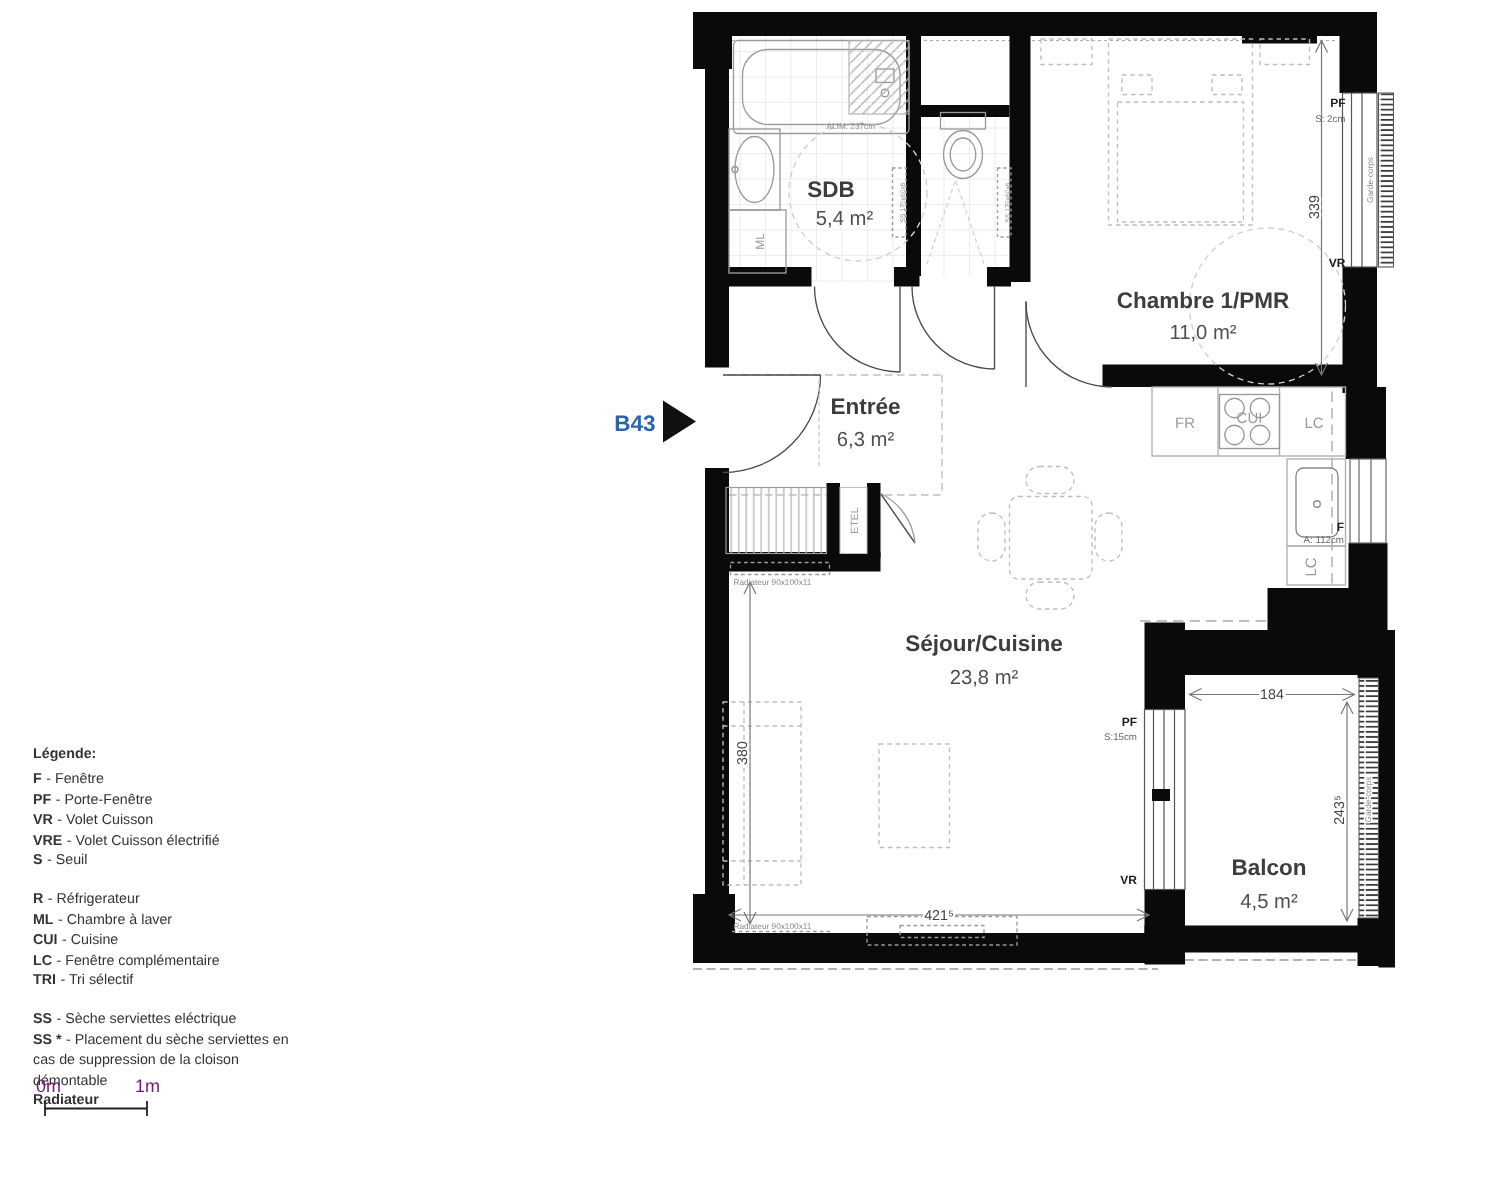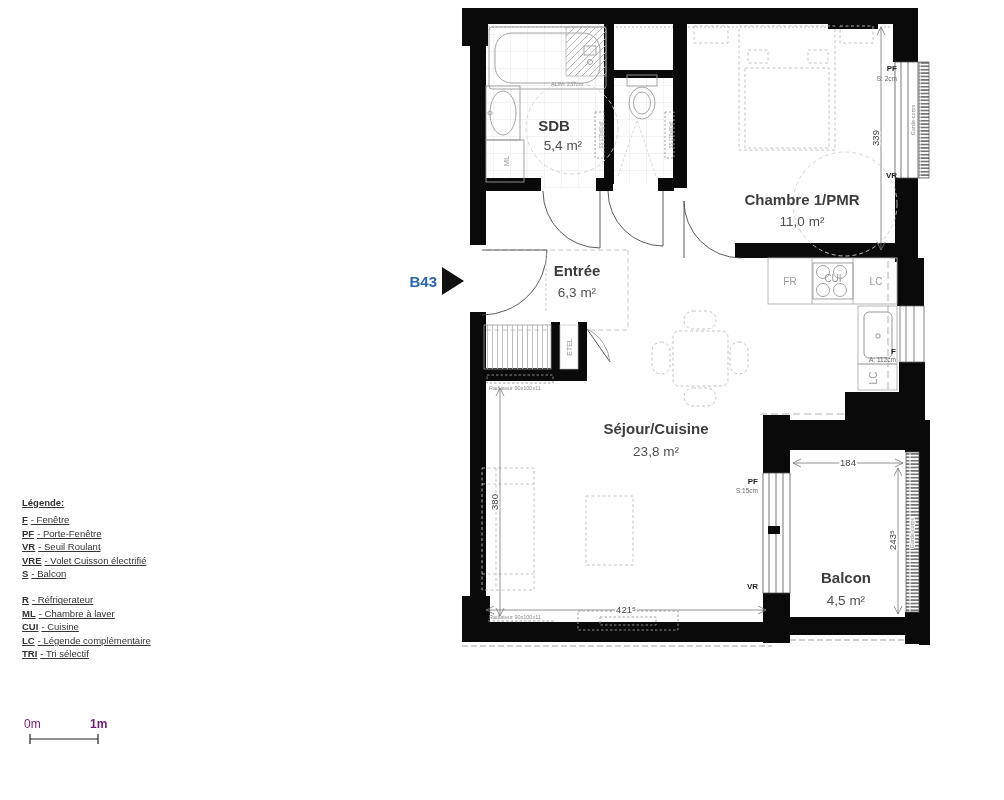--- a/index.html
+++ b/index.html
@@ -2,31 +2,31 @@
 <html><head>
 <meta charset="utf-8">
 <style>
   html,body{margin:0;padding:0;background:#fff;}
   .page{position:relative;width:1004px;height:800px;background:#fff;overflow:hidden;
         font-family:"Liberation Sans",sans-serif;}
   .plan-svg{position:absolute;left:0;top:0;}
   svg{font-family:"Liberation Sans",sans-serif;}
 
   
-  .legend{position:absolute;left:22px;top:496px;width:176px;color:#333;font-size:9.5px;line-height:13.4px;text-decoration:underline;}
+  .legend{position:absolute;left:22px;top:496px;width:176px;color:#333;font-size:9.5px;line-height:13.4px;}
   .lg-title{font-weight:bold;margin-bottom:4px;}
   .lg-group{margin-bottom:13px;}
   .lg-code{font-weight:bold;}
   .lg-label{margin-left:3px;text-align:center;}
 
   
   .scalebar{position:absolute;left:22px;top:717px;width:120px;color:#701a75;}
   .sb-labels{position:relative;height:14px;font-size:12px;}
   .sb-zero{position:absolute;left:2px;top:0;}
-  .sb-one{position:absolute;left:68px;top:0;font-weight:bold;}
+  .sb-one{position:absolute;left:68px;top:0;font-weight:normal;}
 
   
   .room-name{font-size:15px;font-weight:bold;fill:#3d3d3d;text-anchor:middle;}
   .room-area{font-size:13.5px;fill:#4f4f4f;text-anchor:middle;}
   .dim-t{font-size:9.5px;fill:#444;text-anchor:middle;paint-order:stroke;stroke:#fff;stroke-width:3px;}
   .tag-b{font-size:8px;font-weight:bold;fill:#1d1d1d;}
   .tag-s{font-size:6.5px;fill:#666;}
   .equip{font-size:10px;fill:#9a9a9a;text-anchor:middle;}
   .tiny{font-size:5.5px;fill:#8a8a8a;}
   .unit-id{font-size:15px;font-weight:bold;fill:#2b66ad;text-anchor:end;}
@@ -257,30 +257,35 @@
     <text class="unit-id" x="437" y="287">B43</text>
     <polygon points="442,267 464,281 442,295" fill="#111"></polygon>
   </g>
 </svg>
 
 <div class="legend">
   <div class="lg-title">Légende:</div>
   <div class="lg-group">
     <div class="lg-row"><span class="lg-code">F</span><span class="lg-label">- Fenêtre</span></div>
     <div class="lg-row"><span class="lg-code">PF</span><span class="lg-label">- Porte-Fenêtre</span></div>
-    <div class="lg-row"><span class="lg-code">VR</span><span class="lg-label">- Seuil Roulant</span></div>
+    <div class="lg-row"><span class="lg-code">VR</span><span class="lg-label">- Volet Cuisson</span></div>
     <div class="lg-row"><span class="lg-code">VRE</span><span class="lg-label">- Volet Cuisson électrifié</span></div>
-    <div class="lg-row"><span class="lg-code">S</span><span class="lg-label">- Balcon</span></div>
+    <div class="lg-row"><span class="lg-code">S</span><span class="lg-label">- Seuil</span></div>
   </div>
   <div class="lg-group">
     <div class="lg-row"><span class="lg-code">R</span><span class="lg-label">- Réfrigerateur</span></div>
     <div class="lg-row"><span class="lg-code">ML</span><span class="lg-label">- Chambre à laver</span></div>
     <div class="lg-row"><span class="lg-code">CUI</span><span class="lg-label">- Cuisine</span></div>
-    <div class="lg-row"><span class="lg-code">LC</span><span class="lg-label">- Légende complémentaire</span></div>
+    <div class="lg-row"><span class="lg-code">LC</span><span class="lg-label">- Fenêtre complémentaire</span></div>
     <div class="lg-row"><span class="lg-code">TRI</span><span class="lg-label">- Tri sélectif</span></div>
+  </div>
+  <div class="lg-group">
+    <div class="lg-row"><span class="lg-code">SS</span><span class="lg-label">- Sèche serviettes eléctrique</span></div>
+    <div class="lg-row"><span class="lg-code">SS *</span><span class="lg-label">- Placement du sèche serviettes en cas de suppression de la cloison démontable</span></div>
+    <div class="lg-row"><span class="lg-code">Radiateur</span><span class="lg-label"></span></div>
   </div>
 </div>
 
 <div class="scalebar">
   <div class="sb-labels">
     <span class="sb-zero">0m</span>
     <span class="sb-one">1m</span>
   </div>
   <svg width="110" height="16">
     <path d="M8 3 V13 M8 8 H76 M76 3 V13" stroke="#222" stroke-width="1.2" fill="none"></path>

